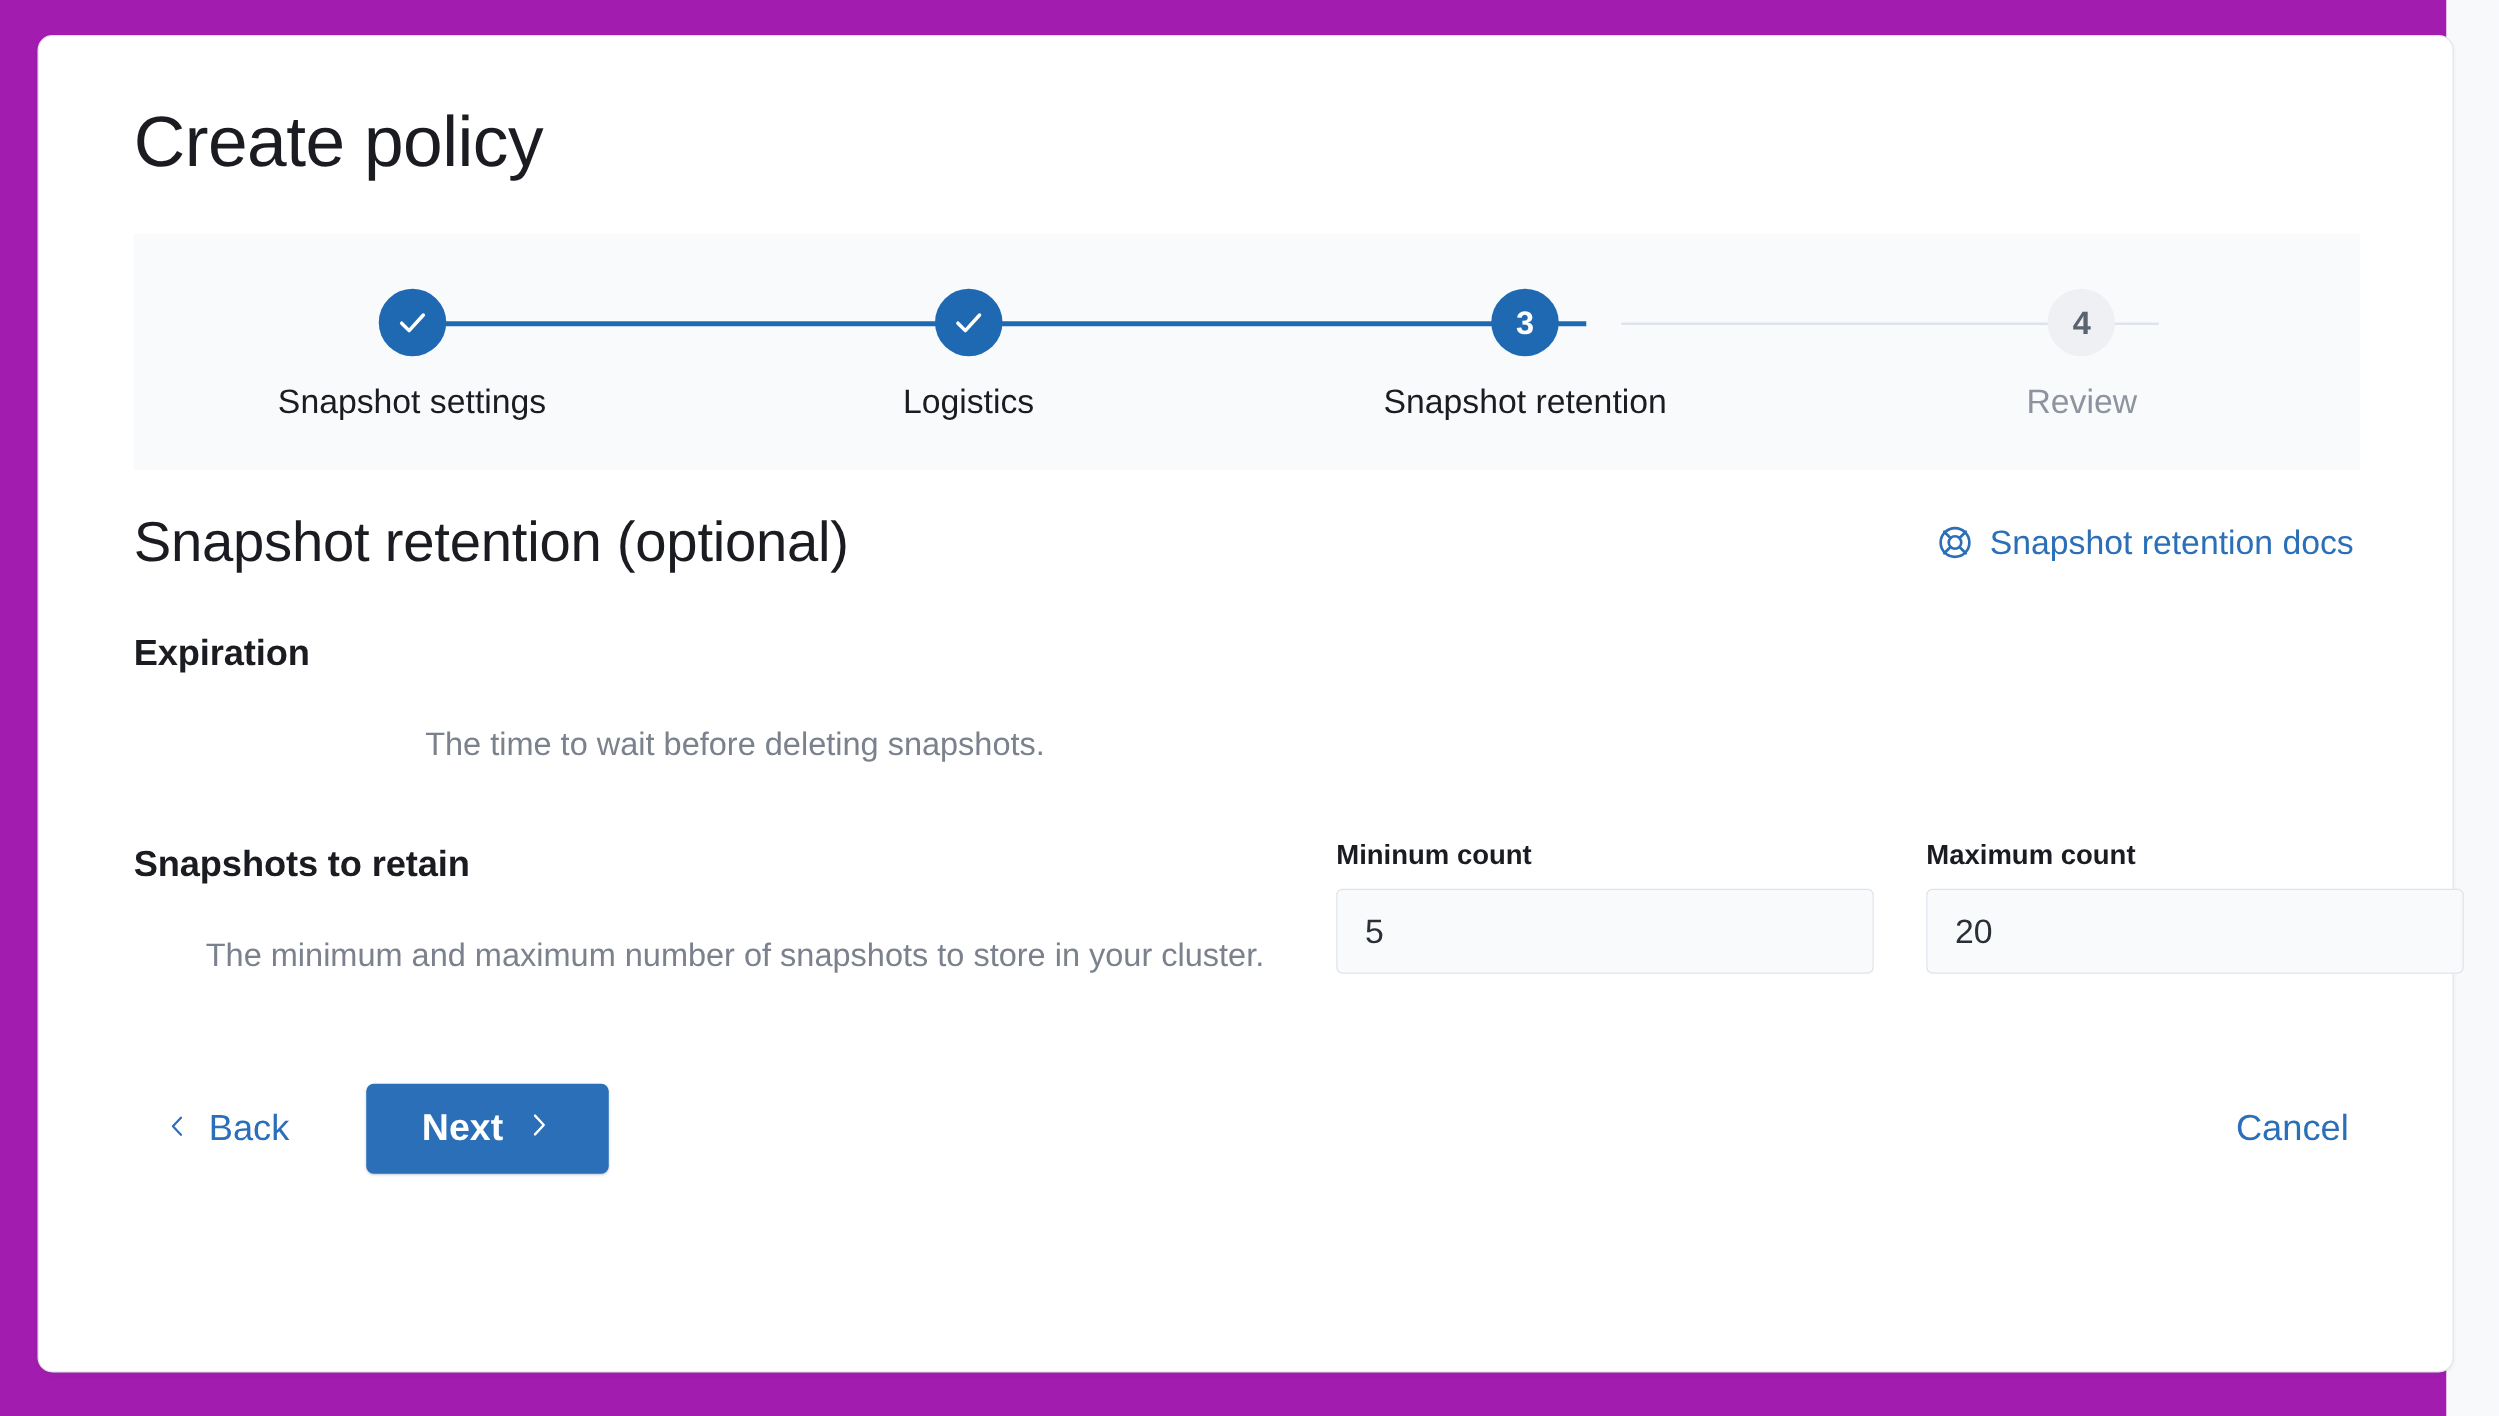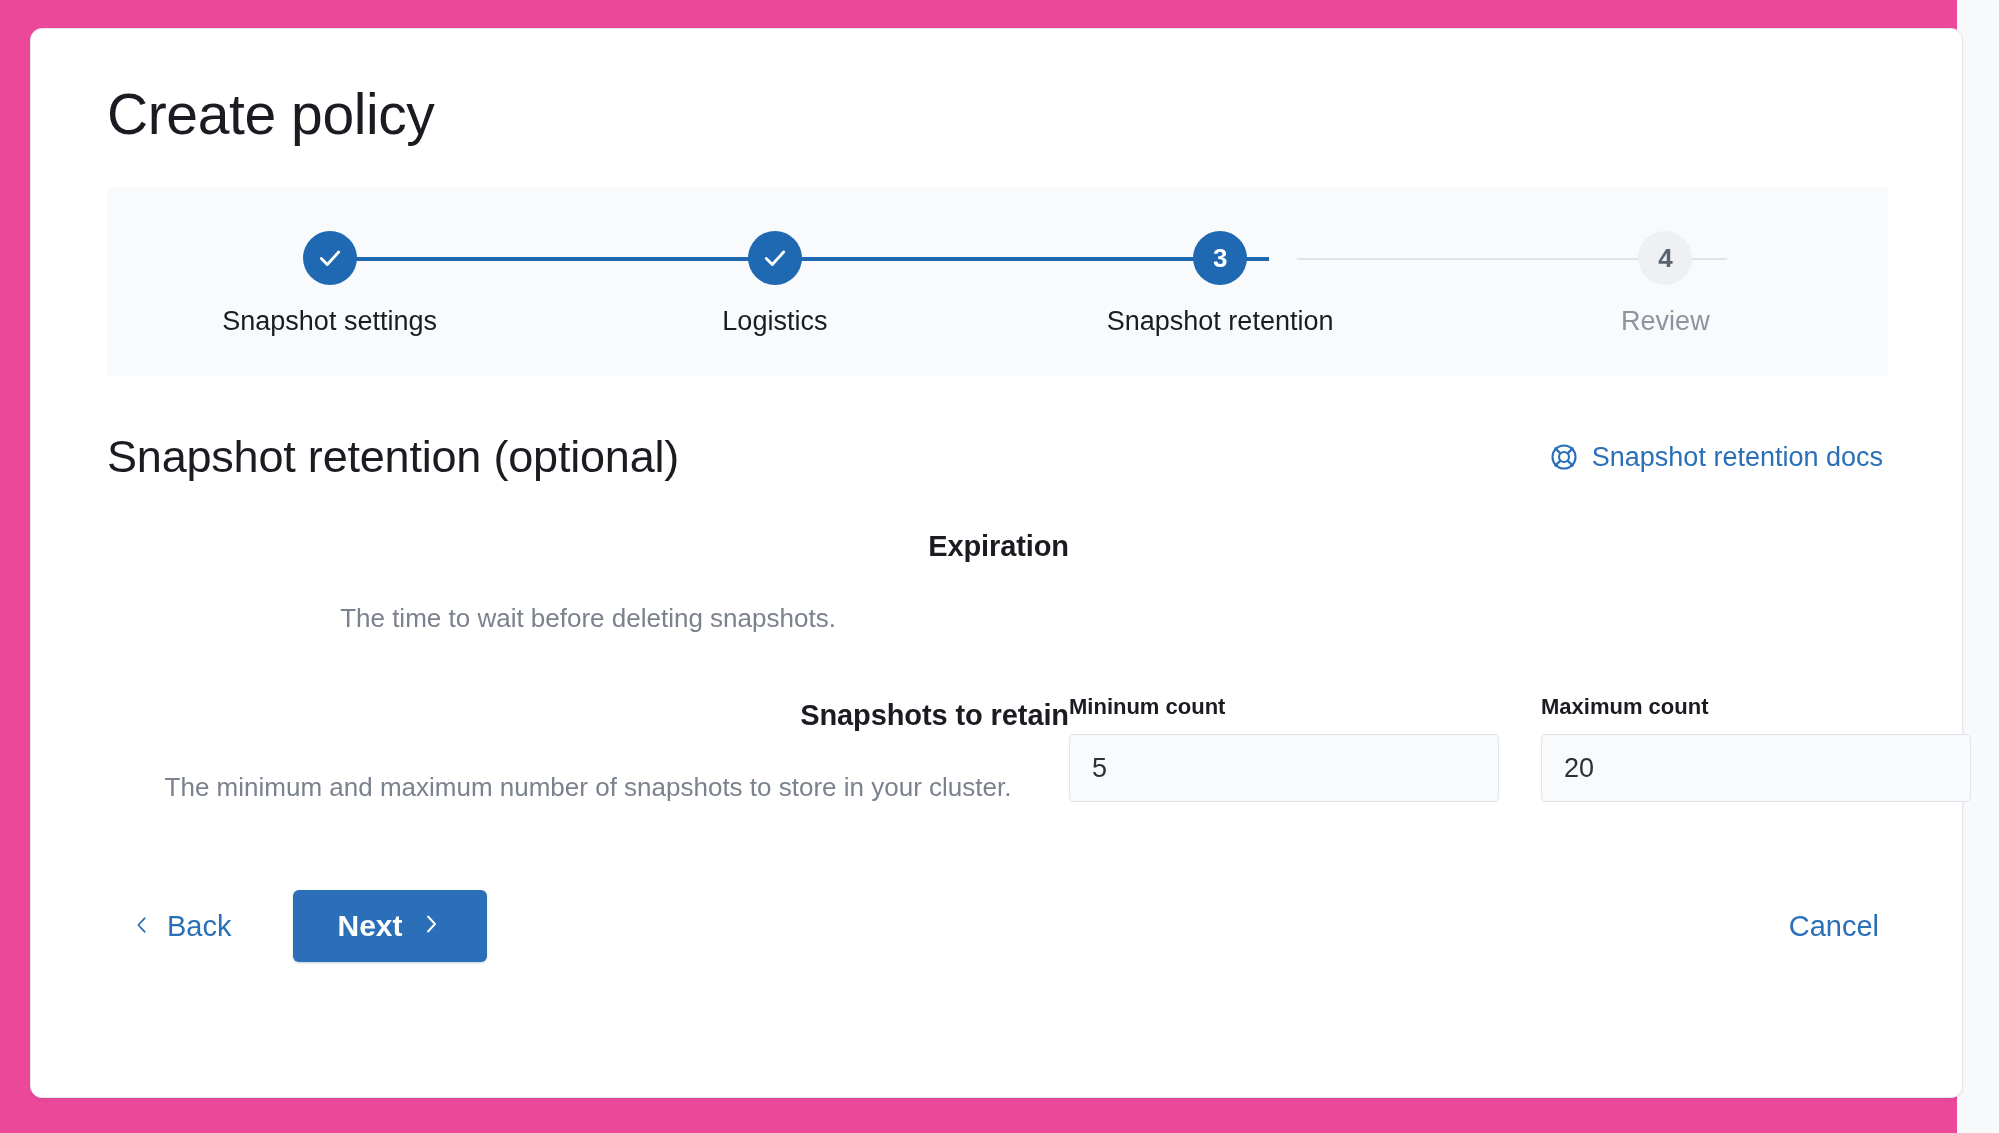--- a/index.html
+++ b/index.html
@@ -10,21 +10,21 @@
     height: 1133px;
     background: #f8f9fb;
     font-family: "Liberation Sans", sans-serif;
     -webkit-font-smoothing: antialiased;
   }
 
   .page {
     position: relative;
     width: 1957px;
     height: 1133px;
-    background: #ec4899;
+    background: #a21caf;
     padding: 28px 36px 34px 30px;
   }
 
   .card {
     position: relative;
     width: 1933px;
     height: 1070px;
     background: #ffffff;
     border: 1px solid #e3e6ef;
     border-radius: 12px;
@@ -104,21 +104,21 @@
     z-index: 1;
   }
   .connector.active { background: #1f69b3; }
   .connector.inactive { background: #dfe3ec; height: 2px; top: 71px; }
 
   
   .section-head {
     display: flex;
     align-items: baseline;
     justify-content: space-between;
-    margin-top: 55px;
+    margin-top: 32px;
     padding-right: 3px;
   }
   .section-title {
     font-size: 45px;
     font-weight: 400;
     color: #1a1c21;
     letter-spacing: -0.2px;
   }
   .docs-link {
     display: flex;
@@ -141,21 +141,20 @@
   .form-row.second { margin-top: 58px; }
 
   .row-left { width: 962px; flex: 0 0 962px; padding-top: 5px; }
   .row-right { flex: 1; display: flex; gap: 42px; }
 
   .field-heading {
     font-size: 29px;
     font-weight: 700;
     color: #1a1c21;
     letter-spacing: -0.1px;
-    text-align: right;
   }
   .field-desc {
     margin-top: 38px;
     font-size: 26px;
     color: #7b828d;
     line-height: 1.35;
     text-align: center;
   }
 
   .field { width: 430px; flex: 0 0 430px; }

